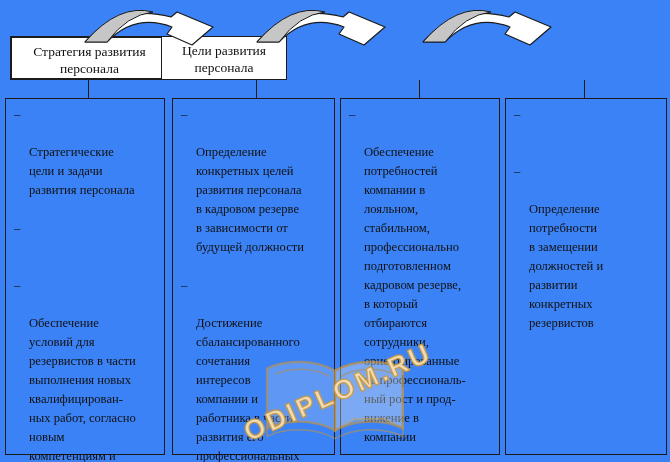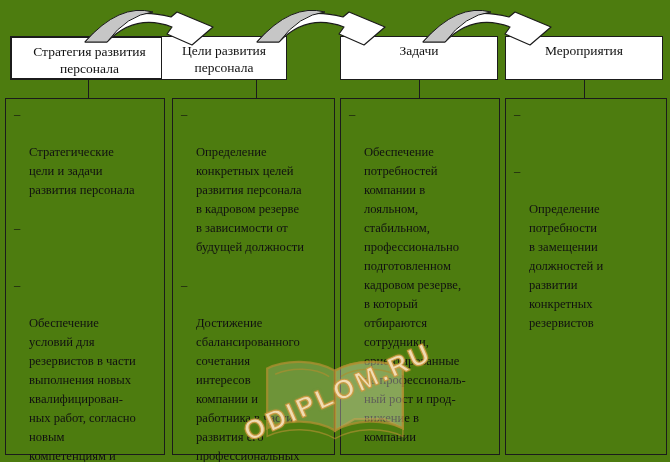--- a/index.html
+++ b/index.html
@@ -1,17 +1,17 @@
 <!DOCTYPE html>
 <html><head>
 <meta charset="utf-8">
 <style>
   html,body { margin:0; padding:0; background:#fff; }
   .stage {
-    position:relative; width:670px; height:462px; background:#4d7c0f;
+    position:relative; width:670px; height:462px; background:#3b82f6;
     font-family:"Liberation Serif","DejaVu Serif",serif; color:#111;
     overflow:hidden;
   }
 
   
   .header-box {
     position:absolute; top:36px; height:44px; box-sizing:border-box;
     background:#fff; border:1px solid #1b1b1b;
     text-align:center; font-size:13.5px; line-height:17px; padding-top:5px;
     white-space:pre-line; z-index:2;
@@ -88,22 +88,20 @@
       <use href="#curved-arrow"></use>
     </svg>
   <svg class="flow-arrow fa3" viewBox="0 0 150 42">
       <use href="#curved-arrow"></use>
     </svg>
 
   <div class="header-box hb1">Стратегия развития
 персонала</div>
   <div class="header-box hb2">Цели развития
 персонала</div>
-  <div class="header-box hb3">Задачи</div>
-  <div class="header-box hb4">Мероприятия</div>
 
   <div class="connector cn1"></div>
   <div class="connector cn2"></div>
   <div class="connector cn3"></div>
   <div class="connector cn4"></div>
 
   <div class="content-box cb1">
     <div class="item">
       <span class="dash">–</span>
       <span>Стратегические

